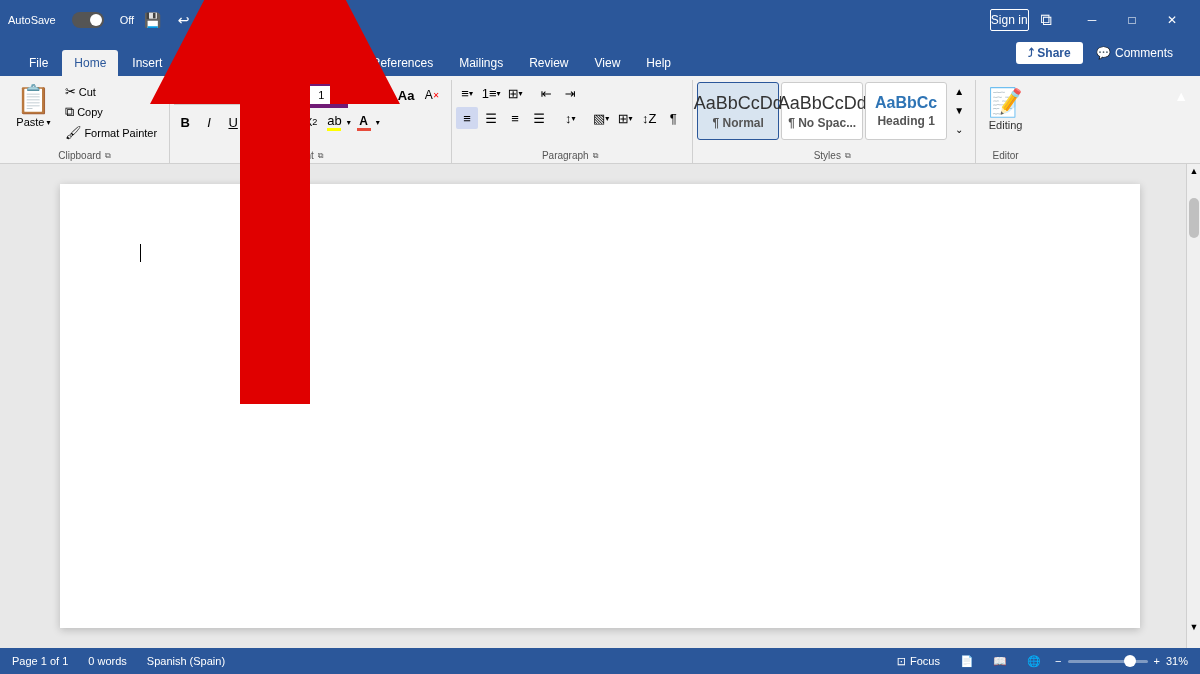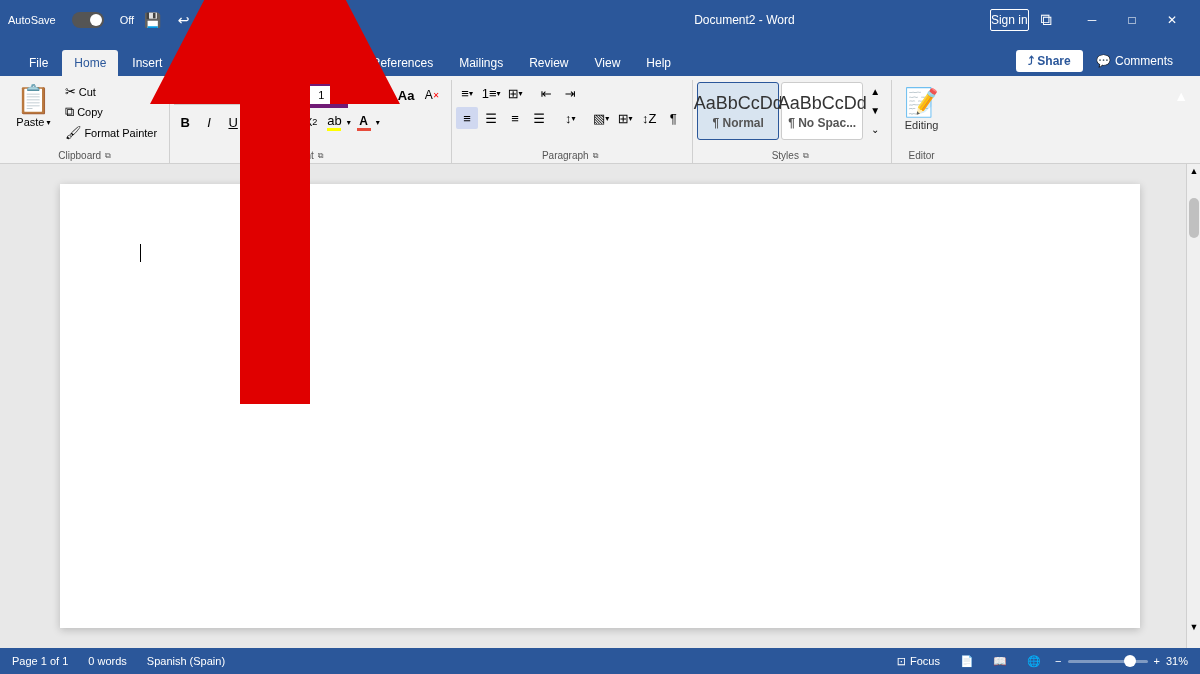--- a/index.html
+++ b/index.html
@@ -127,21 +127,21 @@
       background: transparent;
       color: white;
       border: 2px solid #e74c3c;
       border-bottom: none;
     }
     .share-comments-group {
       margin-left: auto;
       display: flex;
       align-items: center;
       gap: 4px;
-      margin-bottom: 4px;
+      margin-bottom: 12px;
     }
     .share-btn {
       background: white;
       color: #2b579a;
       border: none;
       padding: 4px 12px;
       border-radius: 3px;
       font-size: 12px;
       cursor: pointer;
       font-weight: 600;
@@ -489,21 +489,20 @@
         </div>
         <span>Off</span>
       </div>
       <div class="title-bar-icons">
         <span>💾</span>
         <span>↩</span>
         <span>↪</span>
         <span>⌄</span>
       </div>
     </div>
-    <div class="doc-title">Document2 - Word</div>
     <div class="title-bar-right">
       <button class="sign-in-btn">Sign in</button>
       <button class="title-icon-btn">⧉</button>
       <div class="window-controls">
         <button class="win-btn">─</button>
         <button class="win-btn">□</button>
         <button class="win-btn close">✕</button>
       </div>
     </div>
   </div>
@@ -656,20 +655,24 @@
       <div class="ribbon-group-content">
         <div class="styles-row">
           <div class="style-item active">
             <div class="style-preview">AaBbCcDd</div>
             <div class="style-label">¶ Normal</div>
           </div>
           <div class="style-item">
             <div class="style-preview">AaBbCcDd</div>
             <div class="style-label">¶ No Spac...</div>
           </div>
+          <div class="style-item">
+            <div class="style-preview" style="font-size:16px; color:#2e74b5; font-weight:bold;">AaBbCc</div>
+            <div class="style-label">Heading 1</div>
+          </div>
         </div>
         <div class="styles-scroll">
           <div class="styles-scroll-btn">▲</div>
           <div class="styles-scroll-btn">▼</div>
           <div class="styles-scroll-btn">⌄</div>
         </div>
       </div>
       <div class="ribbon-group-label">
         <span>Styles</span>
         <span class="expand-icon">⧉</span>

